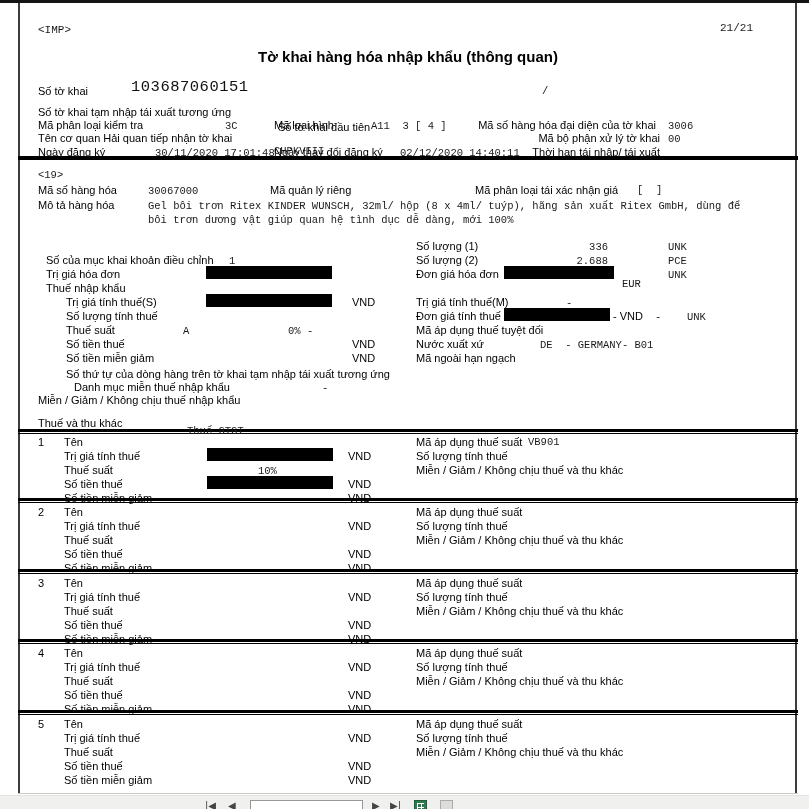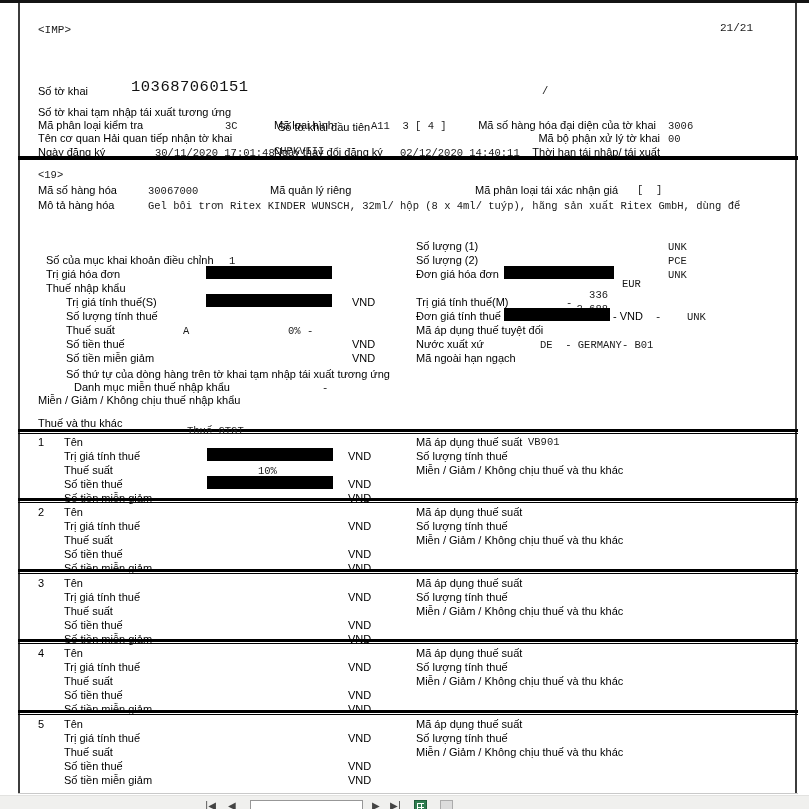--- a/index.html
+++ b/index.html
@@ -6,21 +6,21 @@
   .page{position:relative;width:809px;height:809px;background:#ffffff;overflow:hidden;
         font-family:"Liberation Sans",sans-serif;color:#000;}
   .topbar{position:absolute;left:0;top:0;width:809px;height:3px;background:#141414;}
   .vline{position:absolute;top:3px;height:790px;width:2px;background:#3c3c3c;}
   .docbottom{position:absolute;left:18px;top:793px;width:780px;height:1px;background:#c9c9c9;}
   .lbl{position:absolute;font-size:11px;line-height:12px;white-space:pre;color:#000;}
   .lbl-r{position:absolute;font-size:11px;line-height:12px;white-space:pre;color:#000;text-align:right;}
   .val{position:absolute;font-family:"Liberation Mono","DejaVu Sans Mono",monospace;
        font-size:10.5px;line-height:12px;white-space:pre;color:#1a1a1a;}
   .val-r{position:absolute;font-family:"Liberation Mono","DejaVu Sans Mono",monospace;
-       font-size:10.5px;line-height:12px;white-space:pre;color:#1a1a1a;text-align:center;margin-top:48px;}
+       font-size:10.5px;line-height:12px;white-space:pre;color:#1a1a1a;text-align:center;}
   .big{font-size:15.5px;line-height:17px;letter-spacing:0.5px;color:#111;}
   .title{position:absolute;left:18px;width:780px;text-align:center;font-weight:bold;
          font-size:15px;line-height:16px;}
   .mono-h{position:absolute;font-family:"Liberation Mono","DejaVu Sans Mono",monospace;
           font-size:11px;color:#1a1a1a;white-space:pre;}
   .redact{position:absolute;height:13px;background:#000000;}
   .hline4{position:absolute;left:18px;width:780px;height:4px;background:#000;}
   .divider{position:absolute;left:18px;width:780px;height:1px;
            border-top:3px solid #000;border-bottom:1px solid #000;}
   .toolbar{position:absolute;left:0;top:795px;width:809px;height:14px;background:#f0f0ee;
@@ -43,20 +43,21 @@
 
 <div class="page">
 
   <div class="topbar"></div>
   <div class="vline" style="left:18px;"></div>
   <div class="vline" style="left:795px;"></div>
   <div class="docbottom"></div>
 
   <div class="mono-h" style="left:38px;top:24px;">&lt;IMP&gt;</div>
   <div class="mono-h" style="left:720px;top:22px;">21/21</div>
+  <div class="title" style="top:49px;">Tờ khai hàng hóa nhập khẩu (thông quan)</div>
 
   <div class="lbl" style="left:38px;top:85px;">Số tờ khai</div>
   <div class="val big" style="left:131px;top:79px;">103687060151</div>
   <div class="lbl" style="left:278px;top:85px;margin-top:36px;">Số tờ khai đầu tiên</div>
   <div class="val" style="left:542px;top:85px;">/</div>
 
   <div class="lbl" style="left:38px;top:106px;">Số tờ khai tạm nhập tái xuất tương ứng</div>
 
   <div class="lbl" style="left:38px;top:119px;">Mã phân loại kiểm tra</div>
   <div class="val" style="left:225px;top:120px;">3C</div>
@@ -79,20 +80,21 @@
   <div class="hline4" style="top:156px;"></div>
 
   <div class="val" style="left:38px;top:169px;">&lt;19&gt;</div>
   <div class="lbl" style="left:38px;top:184px;">Mã số hàng hóa</div>
   <div class="val" style="left:148px;top:185px;">30067000</div>
   <div class="lbl" style="left:270px;top:184px;">Mã quản lý riêng</div>
   <div class="lbl" style="left:475px;top:184px;">Mã phân loại tái xác nhận giá</div>
   <div class="val" style="left:637px;top:184px;">[  ]</div>
   <div class="lbl" style="left:38px;top:199px;">Mô tả hàng hóa</div>
   <div class="val" style="left:148px;top:200px;">Gel bôi trơn Ritex KINDER WUNSCH, 32ml/ hộp (8 x 4ml/ tuýp), hãng sản xuất Ritex GmbH, dùng để</div>
+  <div class="val" style="left:148px;top:214px;">bôi trơn dương vật giúp quan hệ tình dục dễ dàng, mới 100%</div>
 
   <div class="lbl" style="left:416px;top:240px;">Số lượng (1)</div>
   <div class="val-r" style="right:201px;top:241px;">336</div>
   <div class="val" style="left:668px;top:241px;">UNK</div>
 
   <div class="lbl" style="left:46px;top:254px;">Số của mục khai khoản điều chỉnh</div>
   <div class="val" style="left:229px;top:255px;">1</div>
   <div class="lbl" style="left:416px;top:254px;">Số lượng (2)</div>
   <div class="val-r" style="right:201px;top:255px;">2.688</div>
   <div class="val" style="left:668px;top:255px;">PCE</div>

